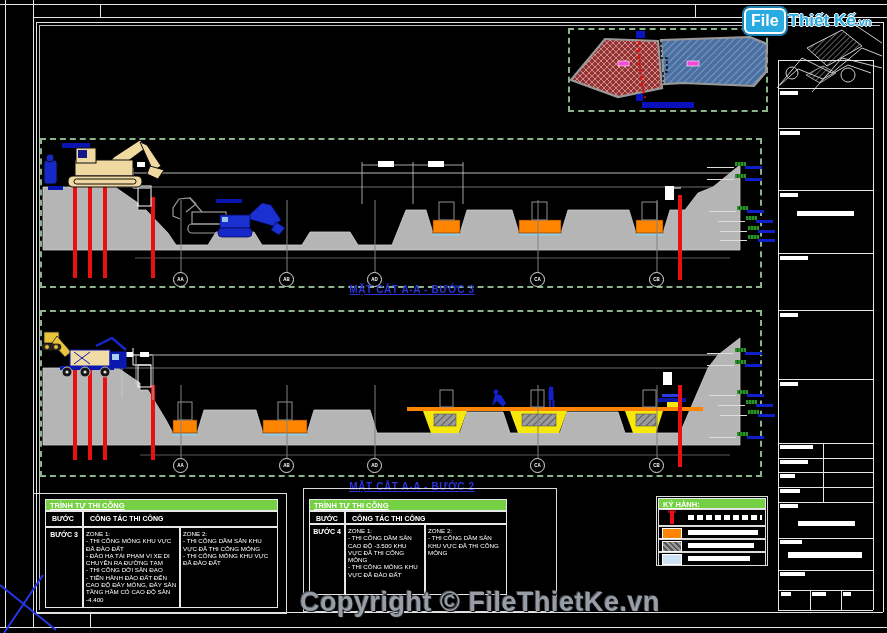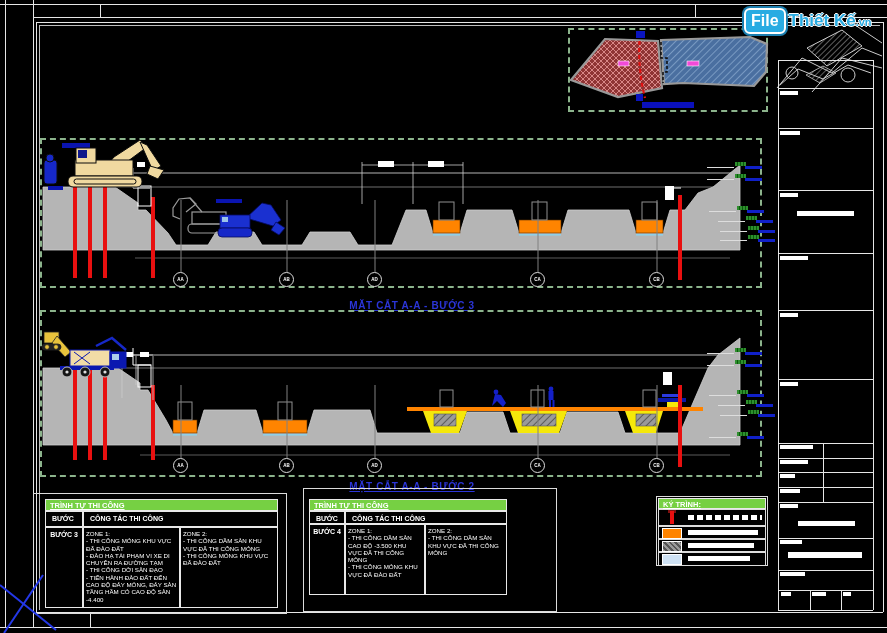--- a/index.html
+++ b/index.html
@@ -232,21 +232,21 @@
     </div>
   <div class="lvl" style="left:748px;top:226px">
       <i></i>
       <b></b>
     </div>
   <div class="lvl" style="left:748px;top:235px">
       <i></i>
       <b></b>
     </div>
 
-  <div class="stitle" style="left:327px;top:300px">MẶT CẮT A-A - BƯỚC 3</div>
+  <div class="stitle" style="left:327px;top:284px">MẶT CẮT A-A - BƯỚC 3</div>
 
   <div class="dashbox" style="left:40px;top:310px;width:722px;height:167px"></div>
   <svg style="left:40px;top:310px" width="722" height="167" viewBox="0 0 722 167">
     <defs>
       <pattern id="gh2" width="5" height="5" patternUnits="userSpaceOnUse" patternTransform="rotate(45)">
         <rect width="5" height="5" fill="#9a9a9a"></rect>
         <line x1="0" y1="0" x2="0" y2="5" stroke="#4c4c4c" stroke-width="1.6"></line>
       </pattern>
     </defs>
     <line x1="75" y1="45" x2="700" y2="45" stroke="#b4b4b4" stroke-width="1"></line>
@@ -405,21 +405,21 @@
   <div class="cell tcell-h" style="left:309px;top:511px;width:36px;height:13px">BƯỚC</div>
   <div class="cell tcell-h" style="left:345px;top:511px;width:162px;height:13px">CÔNG TÁC THI CÔNG</div>
   <div class="cell tcell-step" style="left:309px;top:524px;width:36px;height:71px">BƯỚC 4</div>
   <div class="cell tcell-z" style="left:345px;top:524px;width:80px;height:71px">ZONE 1:
 - THI CÔNG DẦM SÀN CAO ĐỘ -3.500 KHU VỰC ĐÃ THI CÔNG MÓNG
 - THI CÔNG MÓNG KHU VỰC ĐÃ ĐÀO ĐẤT</div>
   <div class="cell tcell-z" style="left:425px;top:524px;width:82px;height:71px">ZONE 2:
 - THI CÔNG DẦM SÀN KHU VỰC ĐÃ THI CÔNG MÓNG</div>
 
   <div class="tframe" style="left:656px;top:496px;width:112px;height:70px"></div>
-  <div class="ghdr" style="left:658px;top:498px;width:108px;height:11px">KÝ TRÌNH:</div>
+  <div class="ghdr" style="left:658px;top:498px;width:108px;height:11px">KÝ HÀNH:</div>
   <div class="lgrow" style="left:658px;top:509px;width:108px;height:17px"></div>
   <div class="abs" style="left:668px;top:510px;width:8px;height:3px;background:#801010"></div>
   <div class="abs" style="left:670px;top:511px;width:4px;height:13px;background:#e81010"></div>
   <div class="abs" style="left:688px;top:515px;width:74px;height:5px;background:repeating-linear-gradient(90deg,#fff 0 6px,transparent 6px 9px)"></div>
   <div class="lgrow" style="left:658px;top:526px;width:108px;height:13px"></div>
   <div class="abs" style="left:662px;top:528px;width:18px;height:9px;background:#ff8400;border:1px solid #fff"></div>
   <div class="abs" style="left:688px;top:530px;width:70px;height:5px;background:#fff"></div>
   <div class="lgrow" style="left:658px;top:539px;width:108px;height:13px"></div>
   <div class="abs" style="left:662px;top:541px;width:18px;height:9px;border:1px solid #fff;background:repeating-linear-gradient(45deg,#999 0 2px,#555 2px 4px)"></div>
   <div class="abs" style="left:688px;top:543px;width:66px;height:5px;background:#fff"></div>
@@ -469,19 +469,20 @@
   <div class="tb-bar" style="left:780px;top:540px;width:22px"></div>
   <div class="tb-bar" style="left:780px;top:572px;width:25px"></div>
   <div class="tb-bar" style="left:781px;top:592px;width:10px"></div>
   <div class="tb-bar" style="left:812px;top:592px;width:14px"></div>
   <div class="tb-bar" style="left:843px;top:592px;width:8px"></div>
 
   <div class="abs" style="left:797px;top:211px;width:57px;height:5px;background:#fff"></div>
   <div class="abs" style="left:798px;top:521px;width:57px;height:5px;background:#fff"></div>
   <div class="abs" style="left:788px;top:552px;width:74px;height:6px;background:#fff"></div>
 
+  <div id="watermark">Copyright © FileThietKe.vn</div>
 
   <svg style="left:0;top:575px;z-index:55" width="70" height="58" viewBox="0 0 70 58">
     <line x1="0" y1="10" x2="56" y2="55" stroke="#2438e8" stroke-width="2"></line>
     <line x1="43" y1="0" x2="4" y2="58" stroke="#2438e8" stroke-width="2"></line>
   </svg>
 
 </div>
 
 </body></html>

